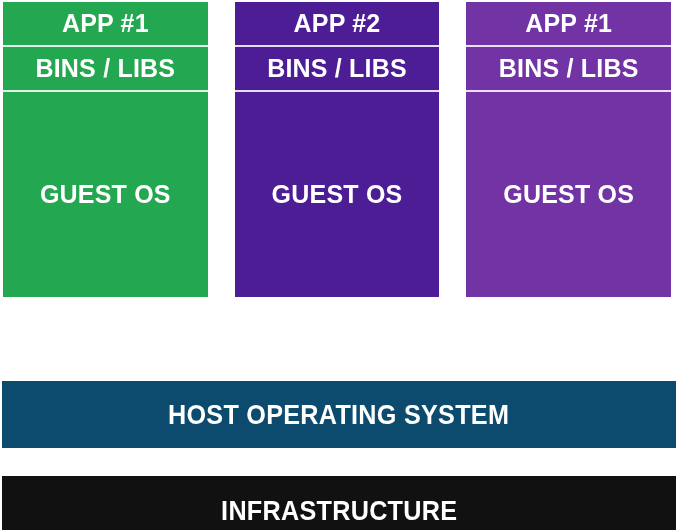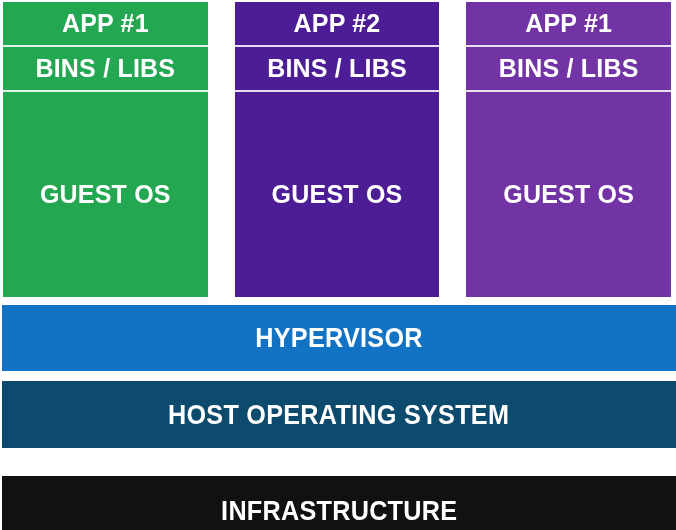--- a/index.html
+++ b/index.html
@@ -86,23 +86,20 @@
     </div>
 
     <div class="vm-column" style="background-color: rgb(114, 51, 165);">
       <div class="vm-section vm-app">APP #1</div>
       <div class="vm-section vm-bins">BINS / LIBS</div>
       <div class="vm-section vm-guest">GUEST OS</div>
     </div>
 
   </div>
 
-  <div class="layer-bar bar-hypervisor" style="background-color: rgb(18, 115, 196);">
-    <span class="layer-label">HYPERVISOR</span>
-  </div>
 
   <div class="layer-bar bar-hostos" style="background-color: #0c4a6e;">
     <span class="layer-label">HOST OPERATING SYSTEM</span>
   </div>
 
   <div class="layer-bar bar-infra" style="background-color: rgb(17, 17, 17);">
     <span class="layer-label">INFRASTRUCTURE</span>
   </div>
 
 </div>

